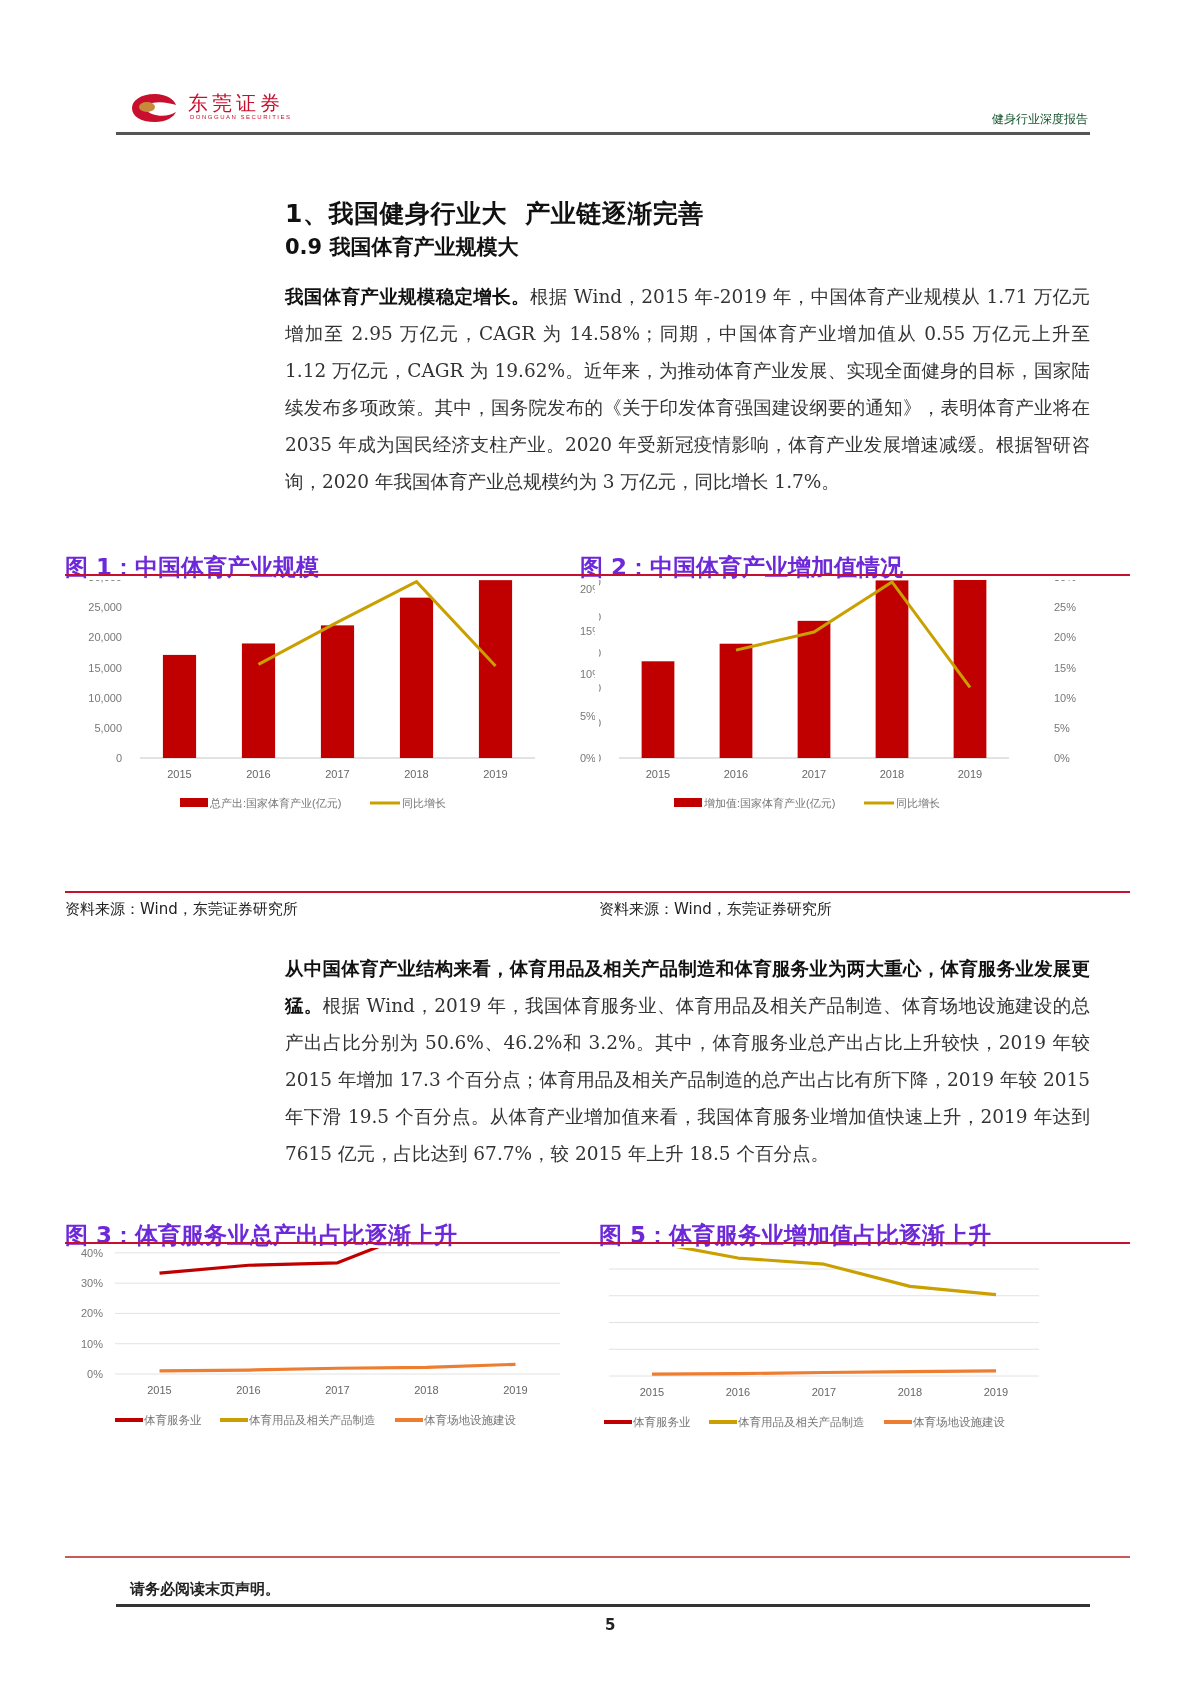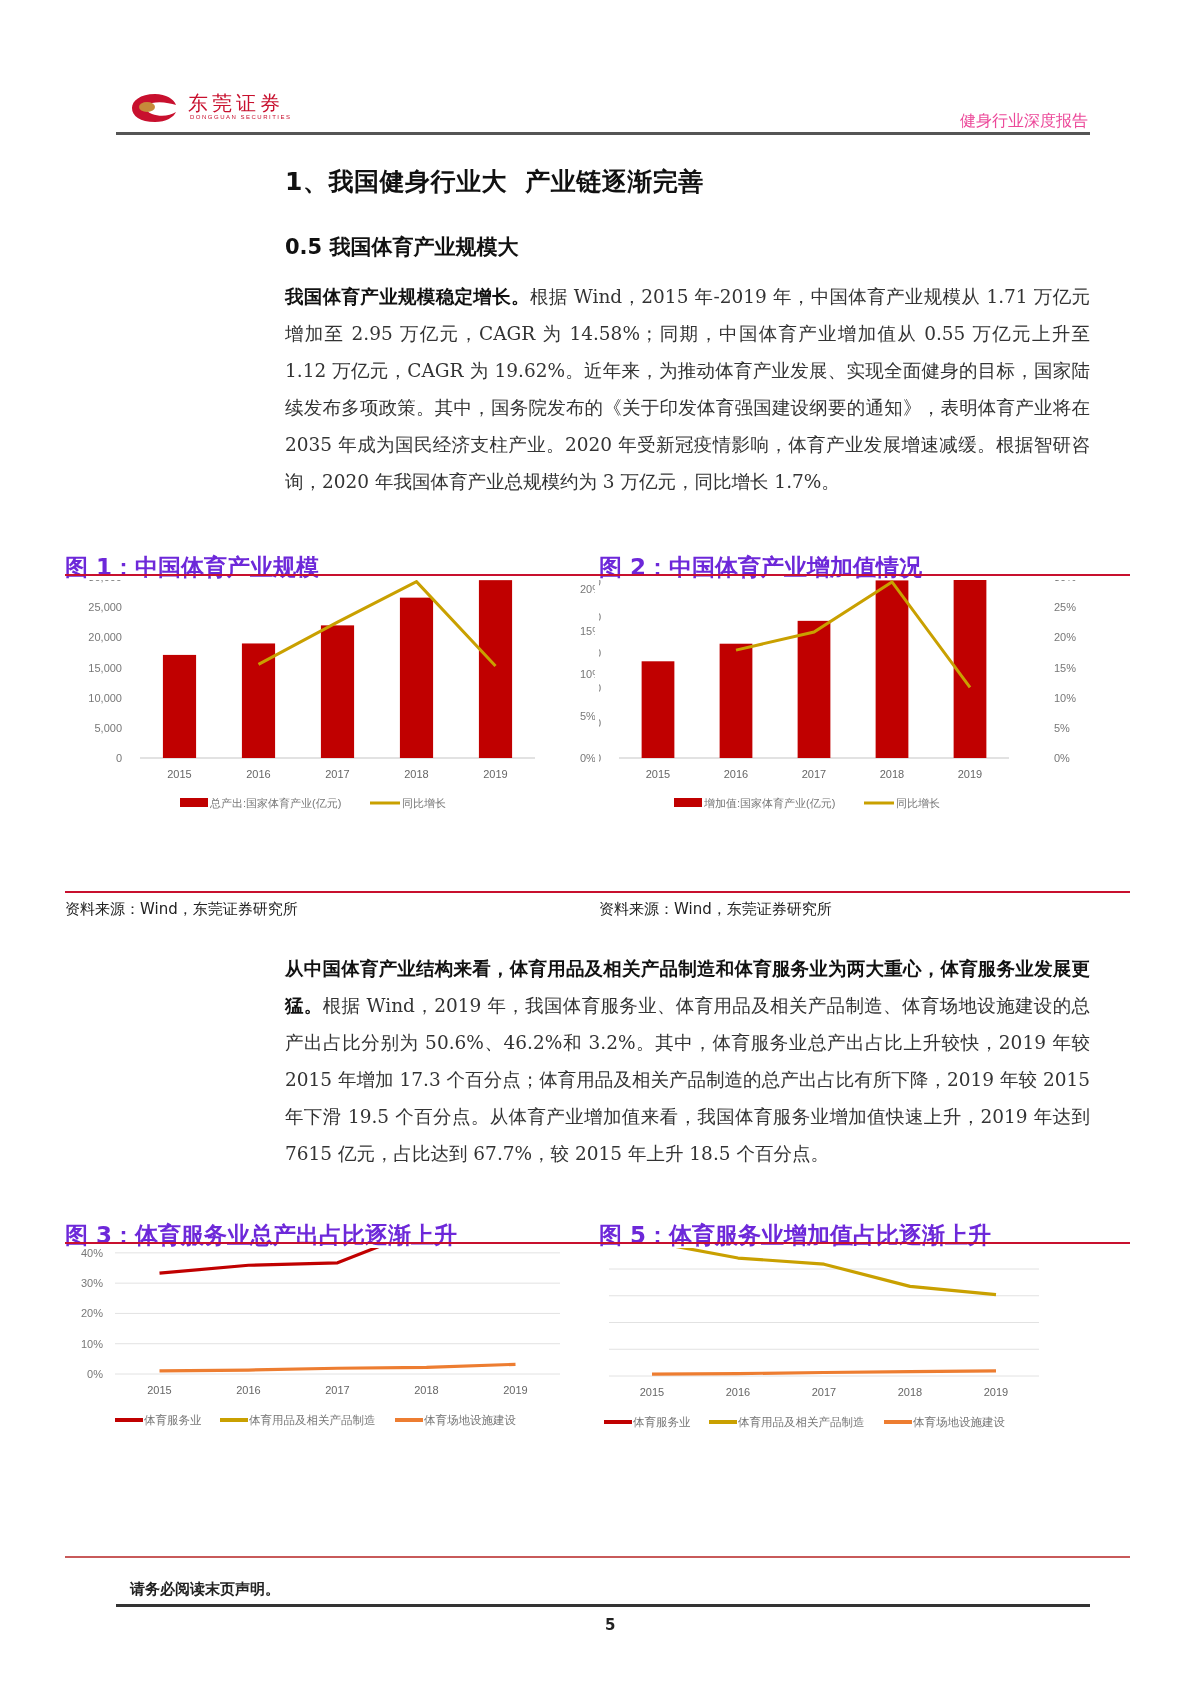--- a/index.html
+++ b/index.html
@@ -1,21 +1,21 @@
 <!DOCTYPE html>
 <html><head>
 <meta charset="utf-8">
 <style>
   html, body { margin: 0; padding: 0; background: #ffffff; }
   body { width: 1200px; height: 1698px; position: relative; font-family: "DejaVu Serif", "Liberation Serif", serif; color: #1a1a1a; overflow: hidden; }
   .abs { position: absolute; }
   .header-logo { left: 130px; top: 90px; width: 200px; height: 40px; }
   .logo-text { position: absolute; left: 58px; top: 0px; font-family: "DejaVu Serif", serif; font-weight: normal; color: #c8102e; font-size: 20px; letter-spacing: 4px; }
   .logo-sub { position: absolute; left: 60px; top: 24px; font-family: "Liberation Sans", sans-serif; font-size: 6px; color: #c8102e; letter-spacing: 1.5px; }
-  .header-right { right: 112px; top: 111px; font-family: "DejaVu Sans", sans-serif; font-size: 16px; color: #ec4899; }
+  .header-right { right: 112px; top: 111px; font-family: "DejaVu Sans", sans-serif; font-size: 12px; color: #14532d; }
   .header-rule { left: 116px; top: 132px; width: 974px; height: 3px; background: #555; }
   .h1 { left: 285px; top: 165px; font-family: "DejaVu Sans", sans-serif; font-weight: bold; font-size: 25px; color: #111; letter-spacing: 0.5px; }
   .h2 { left: 285px; top: 233px; font-family: "DejaVu Sans", sans-serif; font-weight: bold; font-size: 21px; color: #111; }
   .para { left: 285px; width: 805px; font-size: 18.5px; line-height: 37px; text-align: justify; color: #333; }
   .para b { font-family: "DejaVu Sans", sans-serif; color: #111; }
   .fig-title { font-family: "DejaVu Sans", sans-serif; font-size: 23px; font-weight: bold; color: #6d28d9; }
   .red-rule { height: 2px; background: #c8102e; }
   .source { font-family: "DejaVu Sans", sans-serif; font-size: 15px; color: #222; text-align: center; }
   .chart svg text { font-family: "Liberation Sans", sans-serif; }
   .footer-rule { left: 116px; top: 1604px; width: 974px; height: 3px; background: #333; }
@@ -29,29 +29,29 @@
   <svg width="50" height="32" viewBox="0 0 50 32" style="position:absolute;left:0;top:2px;">
     <path d="M25 2 C10 2 2 9 2 16 C2 24 10 30 25 30 C36 30 44 25 46 20 C40 24 30 25 22 22 C14 19 14 13 22 11 C30 9 40 11 46 13 C44 7 36 2 25 2 Z" fill="#c8102e"></path>
     <ellipse cx="17" cy="15" rx="8" ry="5" fill="#c68a3a"></ellipse>
   </svg>
   <span class="logo-text">东莞证券</span>
   <span class="logo-sub">DONGGUAN SECURITIES</span>
 </div>
 <div class="abs header-right">健身行业深度报告</div>
 <div class="abs header-rule"></div>
 
-<div class="abs h1" style="white-space:pre;">1、我国健身行业大  产业链逐渐完善</div>
-<div class="abs h2">0.5 我国体育产业规模大</div>
+<div class="abs h1" style="white-space:pre;margin-top:32px;">1、我国健身行业大  产业链逐渐完善</div>
+<div class="abs h2">0.9 我国体育产业规模大</div>
 
 <div class="abs para" style="top:278px;">
   <b>我国体育产业规模稳定增长。</b><span>根据 Wind，2015 年-2019 年，中国体育产业规模从 1.71 万亿元增加至 2.95 万亿元，CAGR 为 14.58%；同期，中国体育产业增加值从 0.55 万亿元上升至 1.12 万亿元，CAGR 为 19.62%。近年来，为推动体育产业发展、实现全面健身的目标，国家陆续发布多项政策。其中，国务院发布的《关于印发体育强国建设纲要的通知》，表明体育产业将在 2035 年成为国民经济支柱产业。2020 年受新冠疫情影响，体育产业发展增速减缓。根据智研咨询，2020 年我国体育产业总规模约为 3 万亿元，同比增长 1.7%。</span>
 </div>
 
 <div class="abs fig-title" style="left:65px;top:552px;">图 1：中国体育产业规模</div>
-<div class="abs fig-title" style="left:599px;top:552px;">图 2：中国体育产业增加值情况</div>
+<div class="abs fig-title" style="left:580px;top:552px;">图 2：中国体育产业增加值情况</div>
 <div class="abs red-rule" style="left:65px;top:574px;width:1065px;"></div>
 
 <div class="abs chart" style="left:65px;top:580px;width:530px;height:310px;">
   <svg id="chart1" width="530" height="310">
       <text x="57" y="182" text-anchor="end" font-size="11" fill="#777">0</text>
       <text x="57" y="151.85714285714286" text-anchor="end" font-size="11" fill="#777">5,000</text>
       <text x="57" y="121.71428571428572" text-anchor="end" font-size="11" fill="#777">10,000</text>
       <text x="57" y="91.57142857142857" text-anchor="end" font-size="11" fill="#777">15,000</text>
       <text x="57" y="61.42857142857143" text-anchor="end" font-size="11" fill="#777">20,000</text>
       <text x="57" y="31.285714285714278" text-anchor="end" font-size="11" fill="#777">25,000</text>

